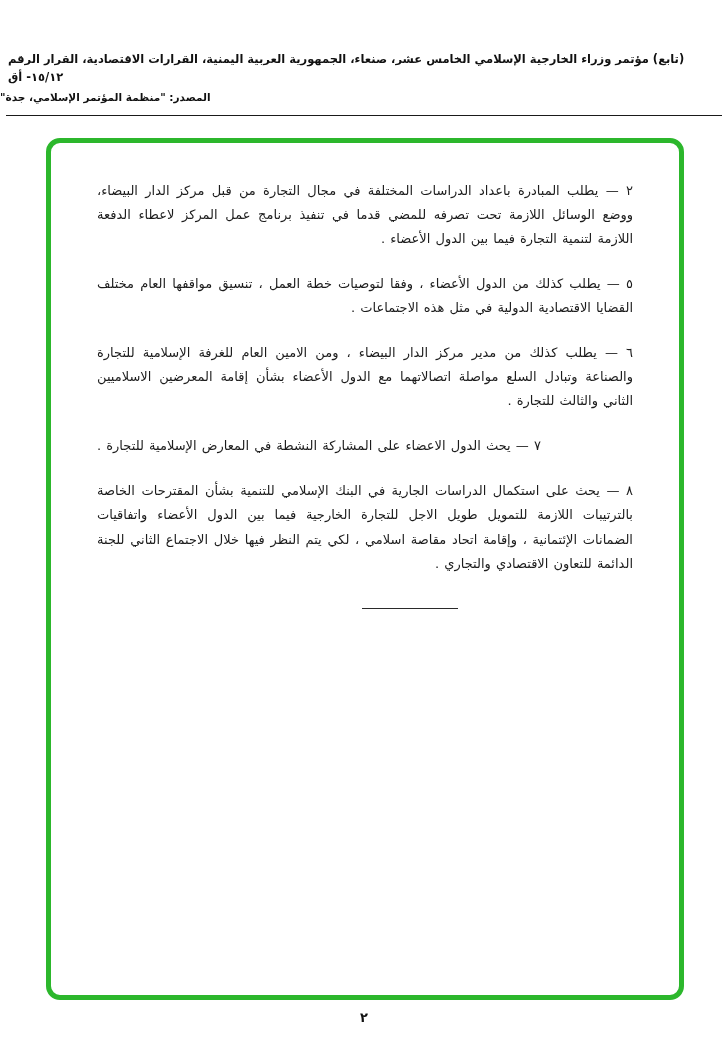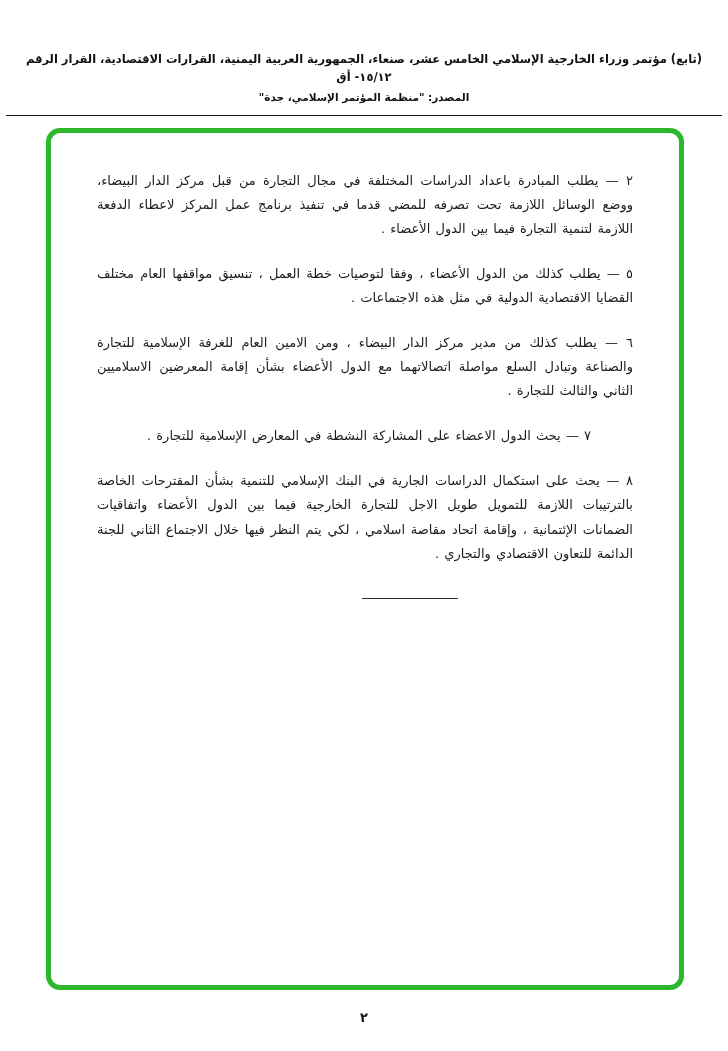--- a/index.html
+++ b/index.html
@@ -9,21 +9,21 @@
   }
   .page {
     position: relative;
     width: 728px;
     height: 1051px;
     background: #ffffff;
     overflow: hidden;
   }
   .header {
     direction: rtl;
-    text-align: center;
+    text-align: left;
     padding-top: 50px;
     color: #111;
   }
   .header-line1 {
     font-weight: bold;
     font-size: 11.5px;
     letter-spacing: 0px;
     line-height: 1.6;
     padding: 0 8px;
   }
@@ -34,21 +34,21 @@
     margin-top: 2px;
   }
   .header-rule {
     border: none;
     border-top: 1.5px solid #1a1a1a;
     margin: 8px 6px 0 6px;
   }
   .green-box {
     position: absolute;
     left: 46px;
-    top: 128px;
+    top: 138px;
     width: 638px;
     height: 862px;
     border: 5px solid #2cb72c;
     border-radius: 14px;
     background: #ffffff;
   }
   .box-inner {
     direction: rtl;
     padding: 36px 46px 0 46px;
     color: #1c1c1c;
@@ -56,21 +56,21 @@
   .item {
     display: block;
     text-align: justify;
     font-size: 13px;
     line-height: 1.85;
     margin-bottom: 21px;
     word-spacing: 1px;
   }
   .item.indent {
     padding-right: 42px;
-    text-align: right;
+    text-align: left;
   }
   .item .num {
     font-weight: normal;
     white-space: nowrap;
   }
   .item .txt { }
   .short-line {
     width: 96px;
     border-top: 1.5px solid #2a2a2a;
     margin: 32px auto 0 auto;

